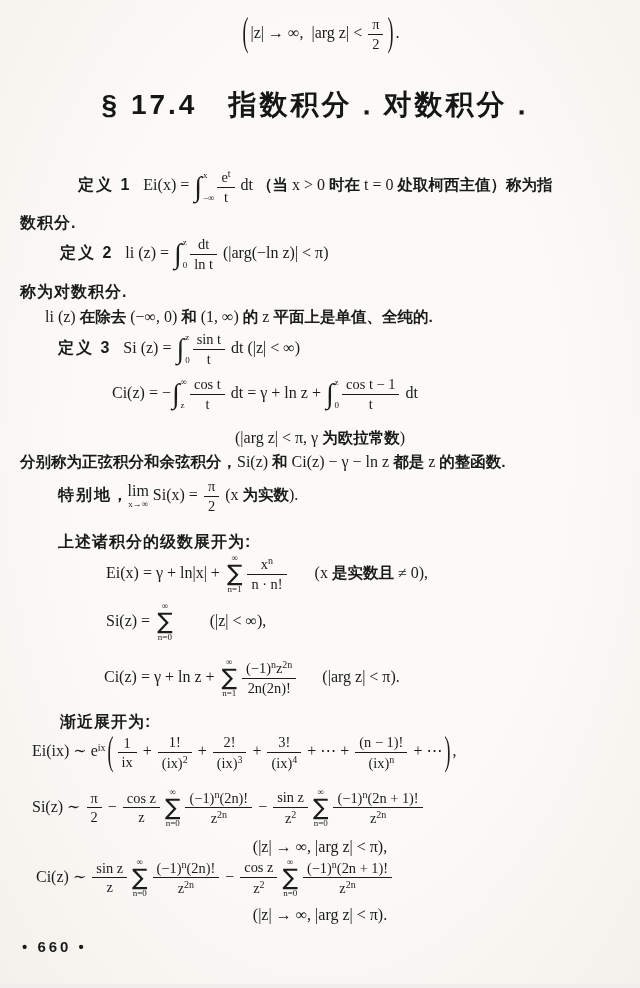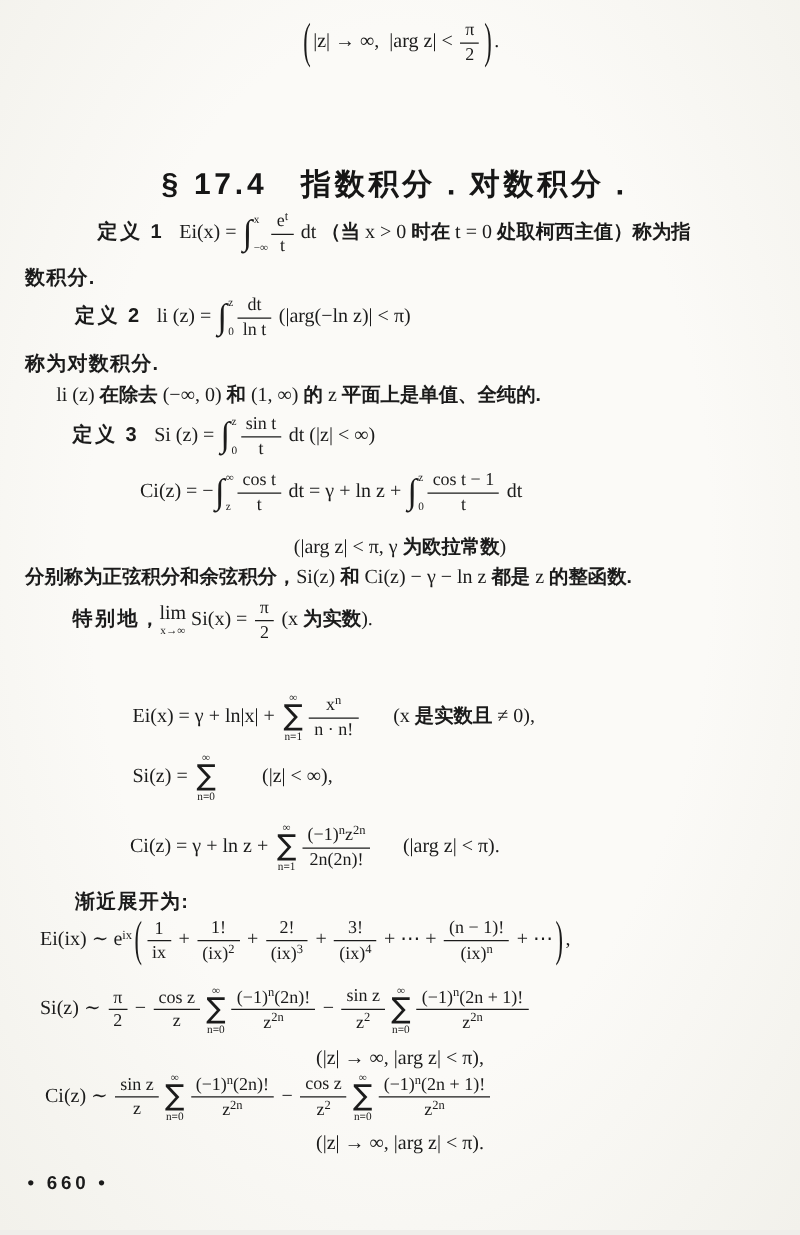--- a/index.html
+++ b/index.html
@@ -10,21 +10,21 @@
     background:#efeeea;
   }
   .page{
     position:relative;width:640px;height:984px;overflow:hidden;
     background:radial-gradient(ellipse at 50% 45%, #fbfaf7 55%, #f2f1eb 100%);
   }
   .ln{position:absolute;white-space:nowrap;font-size:16px;line-height:1.2;}
   .ctr{left:0;right:0;text-align:center;}
   
   .h{font-family:"Liberation Sans","DejaVu Sans",sans-serif;font-weight:800;
-     font-size:24px;letter-spacing:3px;color:#161616;margin-top:46px;}
+     font-size:28px;letter-spacing:3px;color:#161616;}
   
   .cline{font-family:"Liberation Sans","DejaVu Sans",sans-serif;font-weight:700;
          font-size:16px;letter-spacing:1px;}
   
   .t{white-space:pre;}
   .cnr{font-family:"Liberation Sans","DejaVu Sans",sans-serif;font-weight:700;font-size:15.5px;}
   .bdr{font-family:"Liberation Sans","DejaVu Sans",sans-serif;font-weight:800;font-size:16px;letter-spacing:2px;}
   
   .fr{display:inline-block;vertical-align:middle;text-align:center;margin:0 2px;font-size:0.9em;}
   .fr .n{display:block;padding:0 4px 1px;border-bottom:1.5px solid #1b1b1b;line-height:1.15;}
@@ -105,20 +105,21 @@
 
   <div class="ln ctr" style="top:428px;"><span class="t">(|arg z| &lt; π, γ </span><span class="t cnr">为欧拉常数</span><span class="t">)</span></div>
 
   <div class="ln" style="top:452px;left:20px;"><span class="t cnr">分别称为正弦积分和余弦积分，</span><span class="t">Si(z) </span><span class="t cnr">和</span><span class="t"> Ci(z) − γ − ln z </span><span class="t cnr">都是</span><span class="t"> z </span><span class="t cnr">的整函数.</span></div>
 
   <div class="ln" style="top:478px;left:58px;"><span class="t bdr">特别地</span><span class="t cnr">，</span><span class="lm2">
         <span class="m">lim</span>
         <span class="u">x→∞</span>
       </span><span class="t"> Si(x) = </span><span class="fr"><span class="n"><span class="t">π</span></span><span class="d"><span class="t">2</span></span></span><span class="t"> (x </span><span class="t cnr">为实数</span><span class="t">).</span></div>
 
+  <div class="ln cline" style="top:532px;left:58px;">上述诸积分的级数展开为:</div>
 
   <div class="ln" style="top:554px;left:106px;"><span class="t">Ei(x) = γ + ln|x| + </span><span class="sm">
         <span class="u">∞</span>
         <span class="o">∑</span>
         <span class="l">n=1</span>
       </span><span class="fr"><span class="n"><span class="t">x</span><span class="su">n</span></span><span class="d"><span class="t">n · n!</span></span></span><span class="gp" style="width: 26px;"></span><span class="t">(x </span><span class="t cnr">是实数且</span><span class="t"> ≠ 0),</span></div>
   <div class="ln" style="top:602px;left:106px;"><span class="t">Si(z) = </span><span class="sm">
         <span class="u">∞</span>
         <span class="o">∑</span>
         <span class="l">n=0</span>

